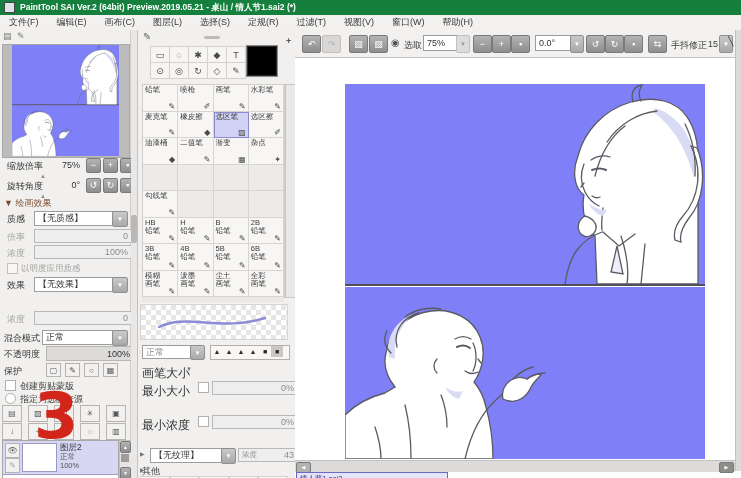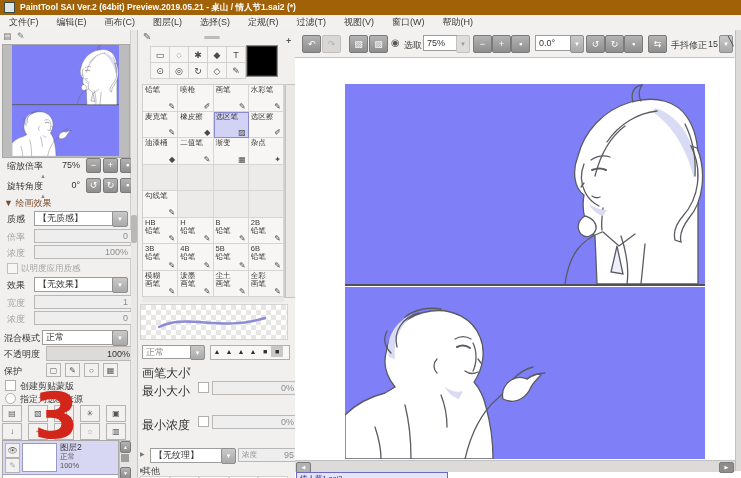--- a/index.html
+++ b/index.html
@@ -1,21 +1,21 @@
 <!DOCTYPE html>
 <html><head>
 <meta charset="utf-8">
 <style>
   html,body{margin:0;padding:0;}
   body{width:741px;height:478px;position:relative;overflow:hidden;
        font-family:"Liberation Sans","DejaVu Sans",sans-serif;font-size:9px;
        background:#f1f0ef;color:#333;-webkit-font-smoothing:antialiased;}
   .abs{position:absolute;}
   
-  #titlebar{left:0;top:0;width:741px;height:15px;background:#a16207;color:#fff;
+  #titlebar{left:0;top:0;width:741px;height:15px;background:#15803d;color:#fff;
     display:flex;align-items:center;font-weight:bold;font-size:8.5px;}
   #title-icon{width:9px;height:9px;background:#dfe5e4;border:1px solid #3c4747;margin:0 5px 0 4px;}
   #menubar{left:0;top:15px;width:741px;height:15px;background:#f2f1f0;border-bottom:1px solid #d8d7d5;
     display:flex;align-items:center;color:#3a3a3a;}
   .menu-item{padding:0 9px;height:15px;display:flex;align-items:center;cursor:default;}
   
   .btn3d{background:linear-gradient(#b3b3b3,#8e8e8e);border:1px solid #7a7a7a;border-radius:2px;
     color:#fff;display:flex;align-items:center;justify-content:center;font-size:9px;line-height:1;}
   .btn3d.dis{background:#d8d7d6;border-color:#c2c1c0;color:#b3b2b1;}
   .flatbtn{background:#f6f5f4;border:1px solid #d2d1d0;display:flex;align-items:center;justify-content:center;color:#4a4a4a;}
@@ -205,26 +205,20 @@
     <div class="inputbox abs" style="left:34px;top:0;width:74px;height:13px">
       <span>【无效果】</span>
       </div>
     <div class="dropbtn abs" style="left:112px;top:0;width:14px;height:14px">▼</div>
   </div>
 
   <div class="lp-row" style="top:231px">
     <span class="abs" style="left:7px;top:2px;width:9px;height:9px;border:1px solid #c1c0bf;background:#f7f6f5"></span>
     <span class="abs lbl gray" style="left:21px;top:2px;font-size:8.5px">以明度应用质感</span>
   </div>
-  <div class="lp-row" style="top:265px">
-    <span class="rl lbl gray">宽度</span>
-    <div class="slider abs" style="left:34px;top:0;width:90px;height:12px">
-      <span>1</span>
-      </div>
-  </div>
   <div class="lp-row" style="top:281px">
     <span class="rl lbl gray">浓度</span>
     <div class="slider abs" style="left:34px;top:0;width:90px;height:12px">
       <span>0</span>
       </div>
   </div>
 
   <div class="lp-row" style="top:300px">
     <span class="rl" style="left:4px">混合模式</span>
     <div class="inputbox abs" style="left:42px;top:0;width:66px;height:13px">
@@ -508,21 +502,21 @@
       </div>
   </div>
   <div class="bs-row" style="top:418px">
     <span class="abs" style="left:2px;top:2px;font-size:6px;color:#777">▶</span>
     <div class="inputbox abs" style="left:12px;top:0;width:68px;height:13px">
       <span>【无纹理】</span>
       </div>
     <div class="dropbtn abs" style="left:83px;top:0;width:13px;height:14px">▼</div>
     <div class="slider abs" style="left:100px;top:0;width:52px;height:12px;justify-content:space-between">
       <span style="font-size:7.5px">浓度</span>
-      <span>95</span>
+      <span>43</span>
       </div>
   </div>
   <div class="bs-row" style="top:434px">
     <span class="abs" style="left:2px;top:2px;font-size:6px;color:#777">▶</span>
     <span class="abs lbl" style="left:4px;top:1px">其他</span>
   </div>
 
   <div class="abs" style="left:2px;top:446px;width:148px;height:32px;display:flex">
     <div style="width:29px;border:1px solid #d2d1d0;background:#fbfafa"></div>
     <div style="width:29px;border:1px solid #d2d1d0;background:#fbfafa"></div>

